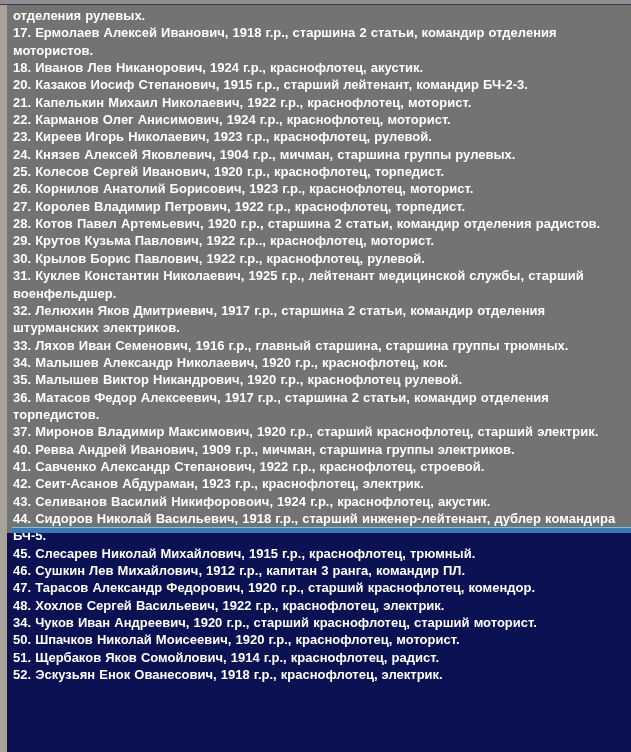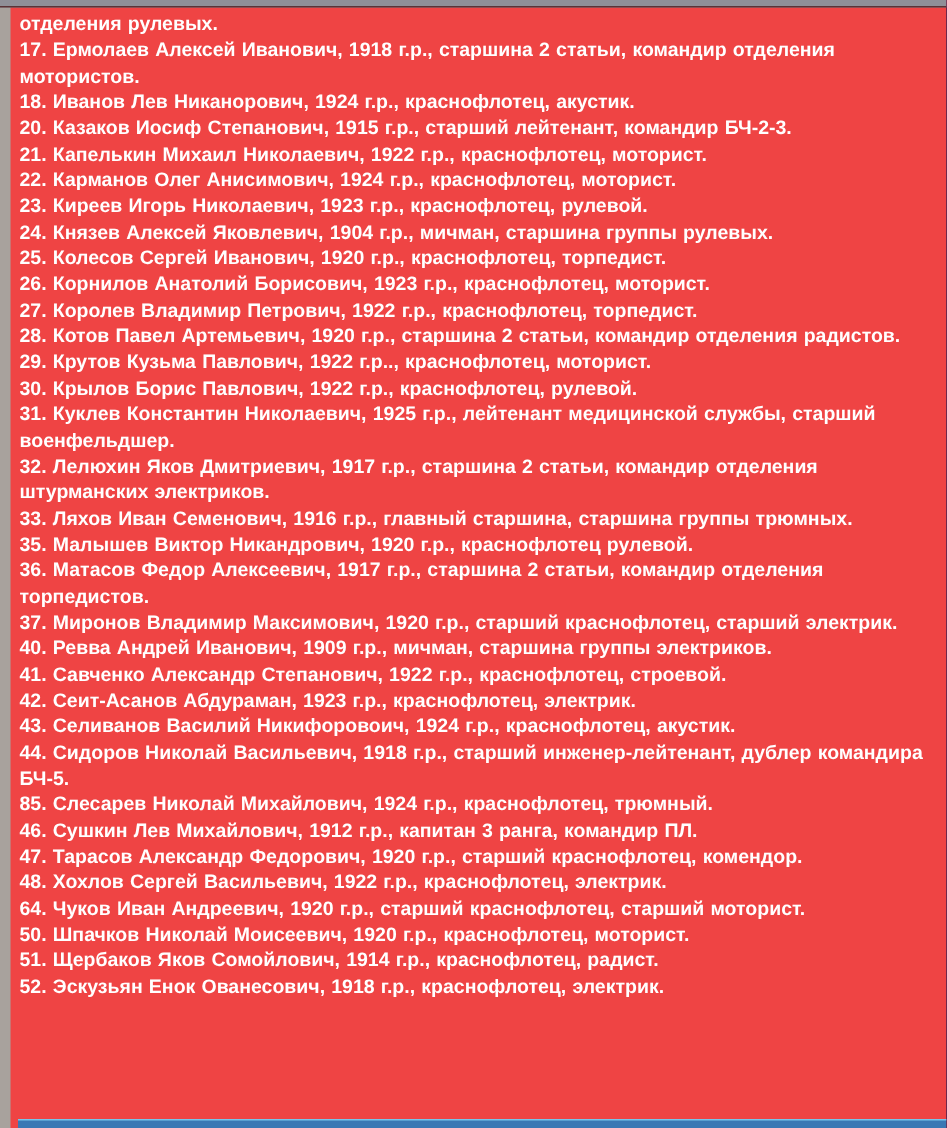--- a/index.html
+++ b/index.html
@@ -7,22 +7,22 @@
     padding: 0;
     width: 631px;
     height: 752px;
     overflow: hidden;
     background: #0a1253;
     font-family: "Liberation Sans", sans-serif;
   }
   .page {
     position: relative;
     width: 631px;
-    height: 752px;
-    background: #ef4444;
+    height: 533px;
+    background: #737373;
   }
   .top-strip {
     position: absolute;
     top: 0; left: 0;
     width: 631px;
     height: 5px;
     background: #8f8f97;
     border-bottom: 1px solid #5a3336;
     box-sizing: border-box;
     z-index: 3;
@@ -81,31 +81,32 @@
       <p class="line">24. Князев Алексей Яковлевич, 1904 г.р., мичман, старшина группы рулевых.</p>
       <p class="line">25. Колесов Сергей Иванович, 1920 г.р., краснофлотец, торпедист.</p>
       <p class="line">26. Корнилов Анатолий Борисович, 1923 г.р., краснофлотец, моторист.</p>
       <p class="line">27. Королев Владимир Петрович, 1922 г.р., краснофлотец, торпедист.</p>
       <p class="line">28. Котов Павел Артемьевич, 1920 г.р., старшина 2 статьи, командир отделения радистов.</p>
       <p class="line">29. Крутов Кузьма Павлович, 1922 г.р.., краснофлотец, моторист.</p>
       <p class="line">30. Крылов Борис Павлович, 1922 г.р., краснофлотец, рулевой.</p>
       <p class="line">31. Куклев Константин Николаевич, 1925 г.р., лейтенант медицинской службы, старший военфельдшер.</p>
       <p class="line">32. Лелюхин Яков Дмитриевич, 1917 г.р., старшина 2 статьи, командир отделения штурманских электриков.</p>
       <p class="line">33. Ляхов Иван Семенович, 1916 г.р., главный старшина, старшина группы трюмных.</p>
+      <p class="line">34. Малышев Александр Николаевич, 1920 г.р., краснофлотец, кок.</p>
       <p class="line">35. Малышев Виктор Никандрович, 1920 г.р., краснофлотец рулевой.</p>
       <p class="line">36. Матасов Федор Алексеевич, 1917 г.р., старшина 2 статьи, командир отделения торпедистов.</p>
       <p class="line">37. Миронов Владимир Максимович, 1920 г.р., старший краснофлотец, старший электрик.</p>
       <p class="line">40. Ревва Андрей Иванович, 1909 г.р., мичман, старшина группы электриков.</p>
       <p class="line">41. Савченко Александр Степанович, 1922 г.р., краснофлотец, строевой.</p>
       <p class="line">42. Сеит-Асанов Абдураман, 1923 г.р., краснофлотец, электрик.</p>
       <p class="line">43. Селиванов Василий Никифоровоич, 1924 г.р., краснофлотец, акустик.</p>
       <p class="line">44. Сидоров Николай Васильевич, 1918 г.р., старший инженер-лейтенант, дублер командира БЧ-5.</p>
-      <p class="line">85. Слесарев Николай Михайлович, 1924 г.р., краснофлотец, трюмный.</p>
+      <p class="line">45. Слесарев Николай Михайлович, 1915 г.р., краснофлотец, трюмный.</p>
       <p class="line">46. Сушкин Лев Михайлович, 1912 г.р., капитан 3 ранга, командир ПЛ.</p>
       <p class="line">47. Тарасов Александр Федорович, 1920 г.р., старший краснофлотец, комендор.</p>
       <p class="line">48. Хохлов Сергей Васильевич, 1922 г.р., краснофлотец, электрик.</p>
-      <p class="line">64. Чуков Иван Андреевич, 1920 г.р., старший краснофлотец, старший моторист.</p>
+      <p class="line">34. Чуков Иван Андреевич, 1920 г.р., старший краснофлотец, старший моторист.</p>
       <p class="line">50. Шпачков Николай Моисеевич, 1920 г.р., краснофлотец, моторист.</p>
       <p class="line">51. Щербаков Яков Сомойлович, 1914 г.р., краснофлотец, радист.</p>
       <p class="line">52. Эскузьян Енок Ованесович, 1918 г.р., краснофлотец, электрик.</p>
     </div>
   <div class="bottom-bar"></div>
 </div>
 
 </body></html>

